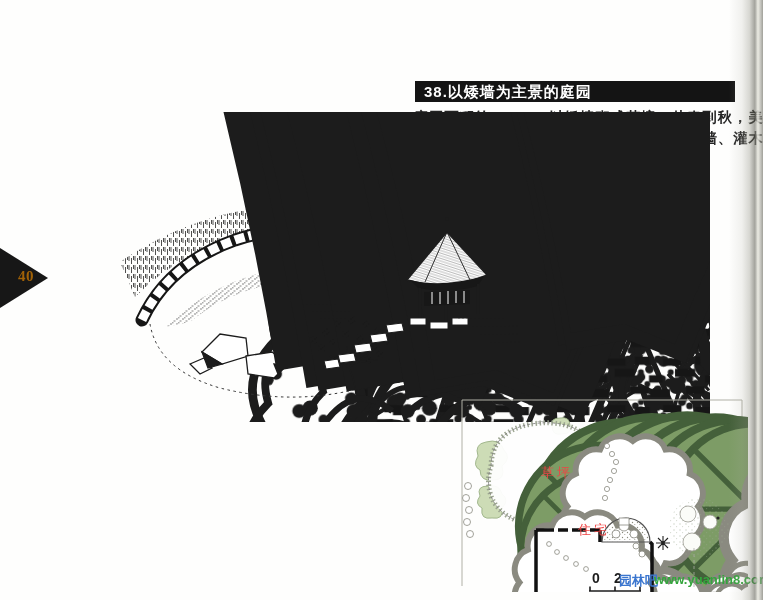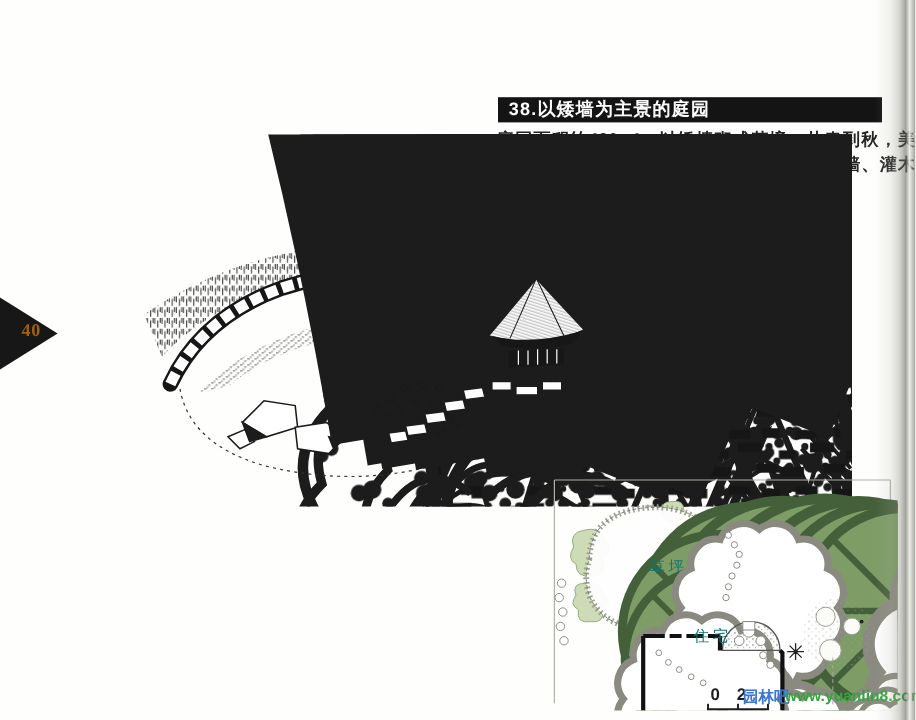--- a/index.html
+++ b/index.html
@@ -33,21 +33,21 @@
     position:absolute;left:6px;top:268px;width:28px;
     color:#a16207;font-size:15px;font-weight:bold;text-align:right;
     letter-spacing:0.5px;
     font-family:Liberation Serif, serif;
   }
   svg{position:absolute;}
   #sketch{left:50px;top:112px;}
   #plan{left:456px;top:396px;}
   
   .plan-label{
-    position:absolute;font-size:13px;color:#0f766e;letter-spacing:3px;
+    position:absolute;font-size:13px;color:#ef4444;letter-spacing:3px;
     font-weight:500;white-space:nowrap;
   }
   #lawn-label{left:541px;top:464px;}
   #house-label{left:578px;top:521px;}
   
   .scale-num{
     position:absolute;top:570px;font-size:14px;font-weight:bold;color:#1d1d1d;
   }
   #scale-zero{left:592px;}
   #scale-two{left:614px;}

